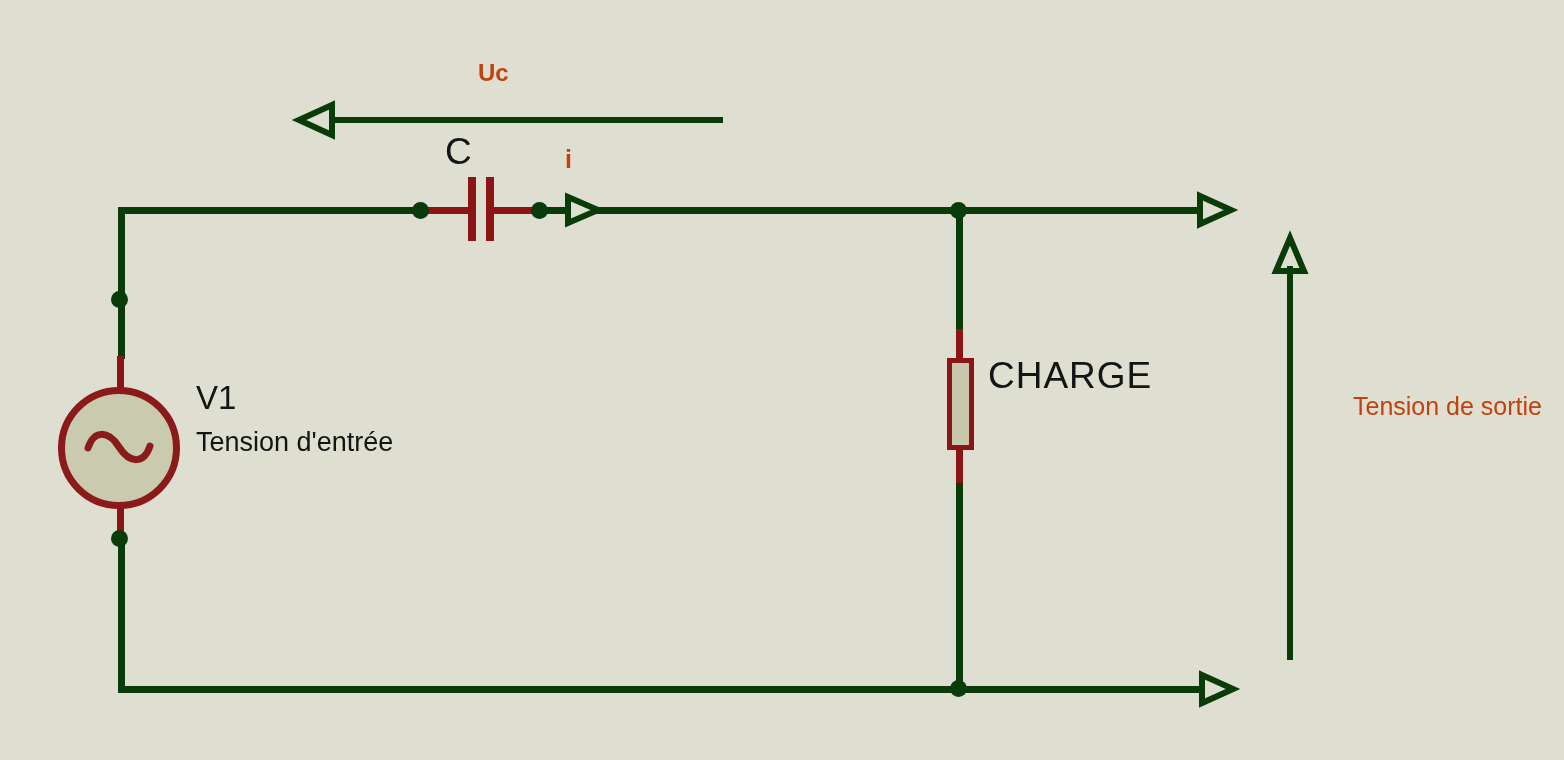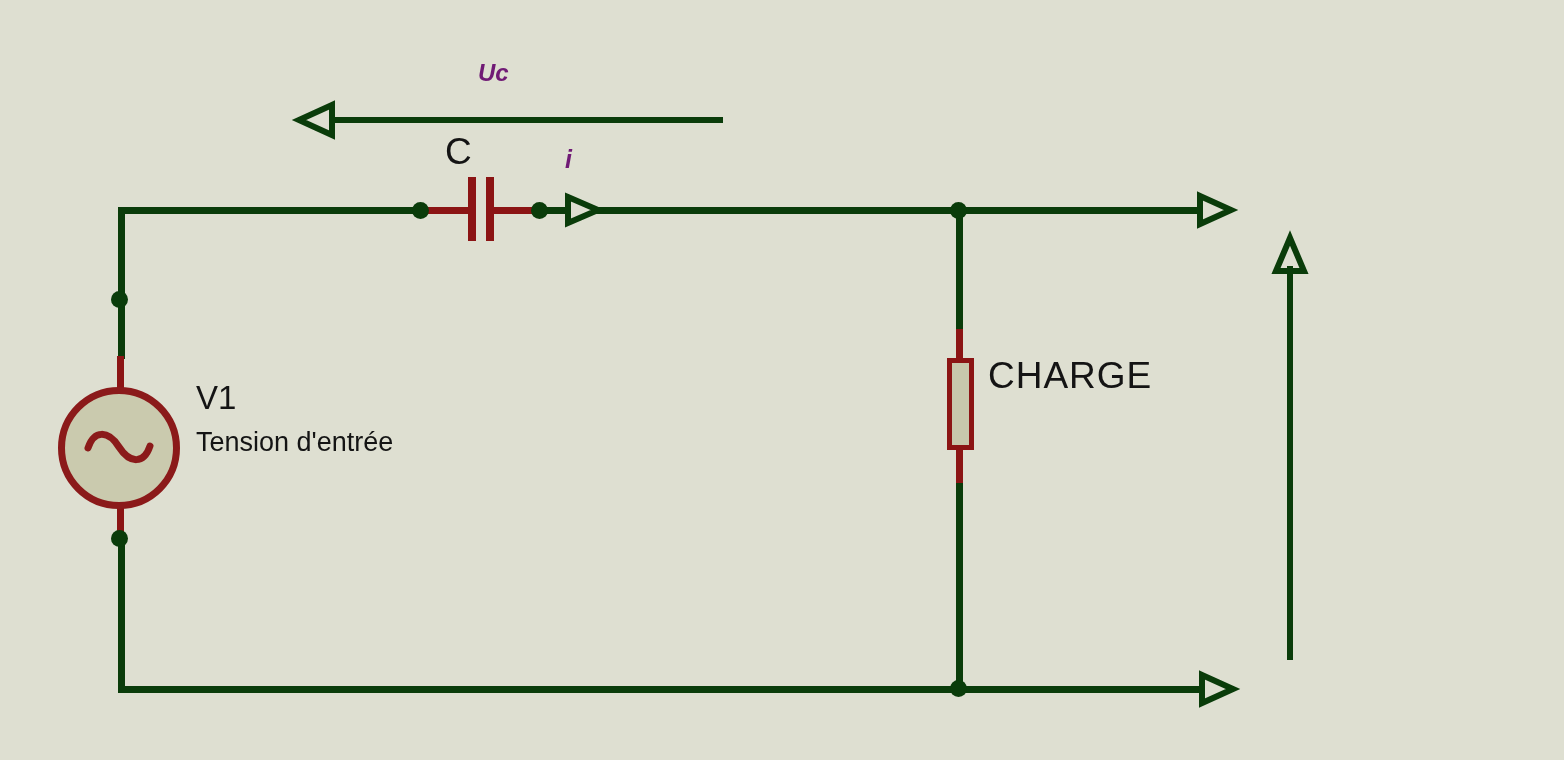--- a/index.html
+++ b/index.html
@@ -60,22 +60,21 @@
     left: 0;
     top: 0;
   }
   .lbl {
     position: absolute;
     line-height: 1.1;
     white-space: nowrap;
     color: #141414;
   }
   .lbl-green {
-    color: #701a75;
-    font-style: italic;
+    color: #c2410c;
   }
   .lbl-bold {
     font-weight: bold;
   }
   .lbl-uc      { left: 478px;  top: 60px;  font-size: 24px; }
   .lbl-c       { left: 445px;  top: 132px; font-size: 37px; }
   .lbl-i       { left: 565px;  top: 146px; font-size: 25px; }
   .lbl-v1      { left: 196px;  top: 380px; font-size: 33px; }
   .lbl-v1desc  { left: 196px;  top: 428px; font-size: 27px; }
   .lbl-charge  { left: 988px;  top: 356px; font-size: 37px; letter-spacing: 1px; }
@@ -139,15 +138,16 @@
   </svg>
 
   <div class="lbl lbl-green lbl-bold lbl-uc">Uc</div>
   <div class="lbl lbl-c">C</div>
   <div class="lbl lbl-green lbl-bold lbl-i">i</div>
   <div class="lbl lbl-v1">V1</div>
   <div class="lbl lbl-charge">CHARGE</div>
   <div class="lbl lbl-v1desc">Tension d'entrée</div>
 
   <div class="v2-block lbl-green">
+    <div>Tension de sortie</div>
   </div>
 
 </div>
 
 </body></html>

